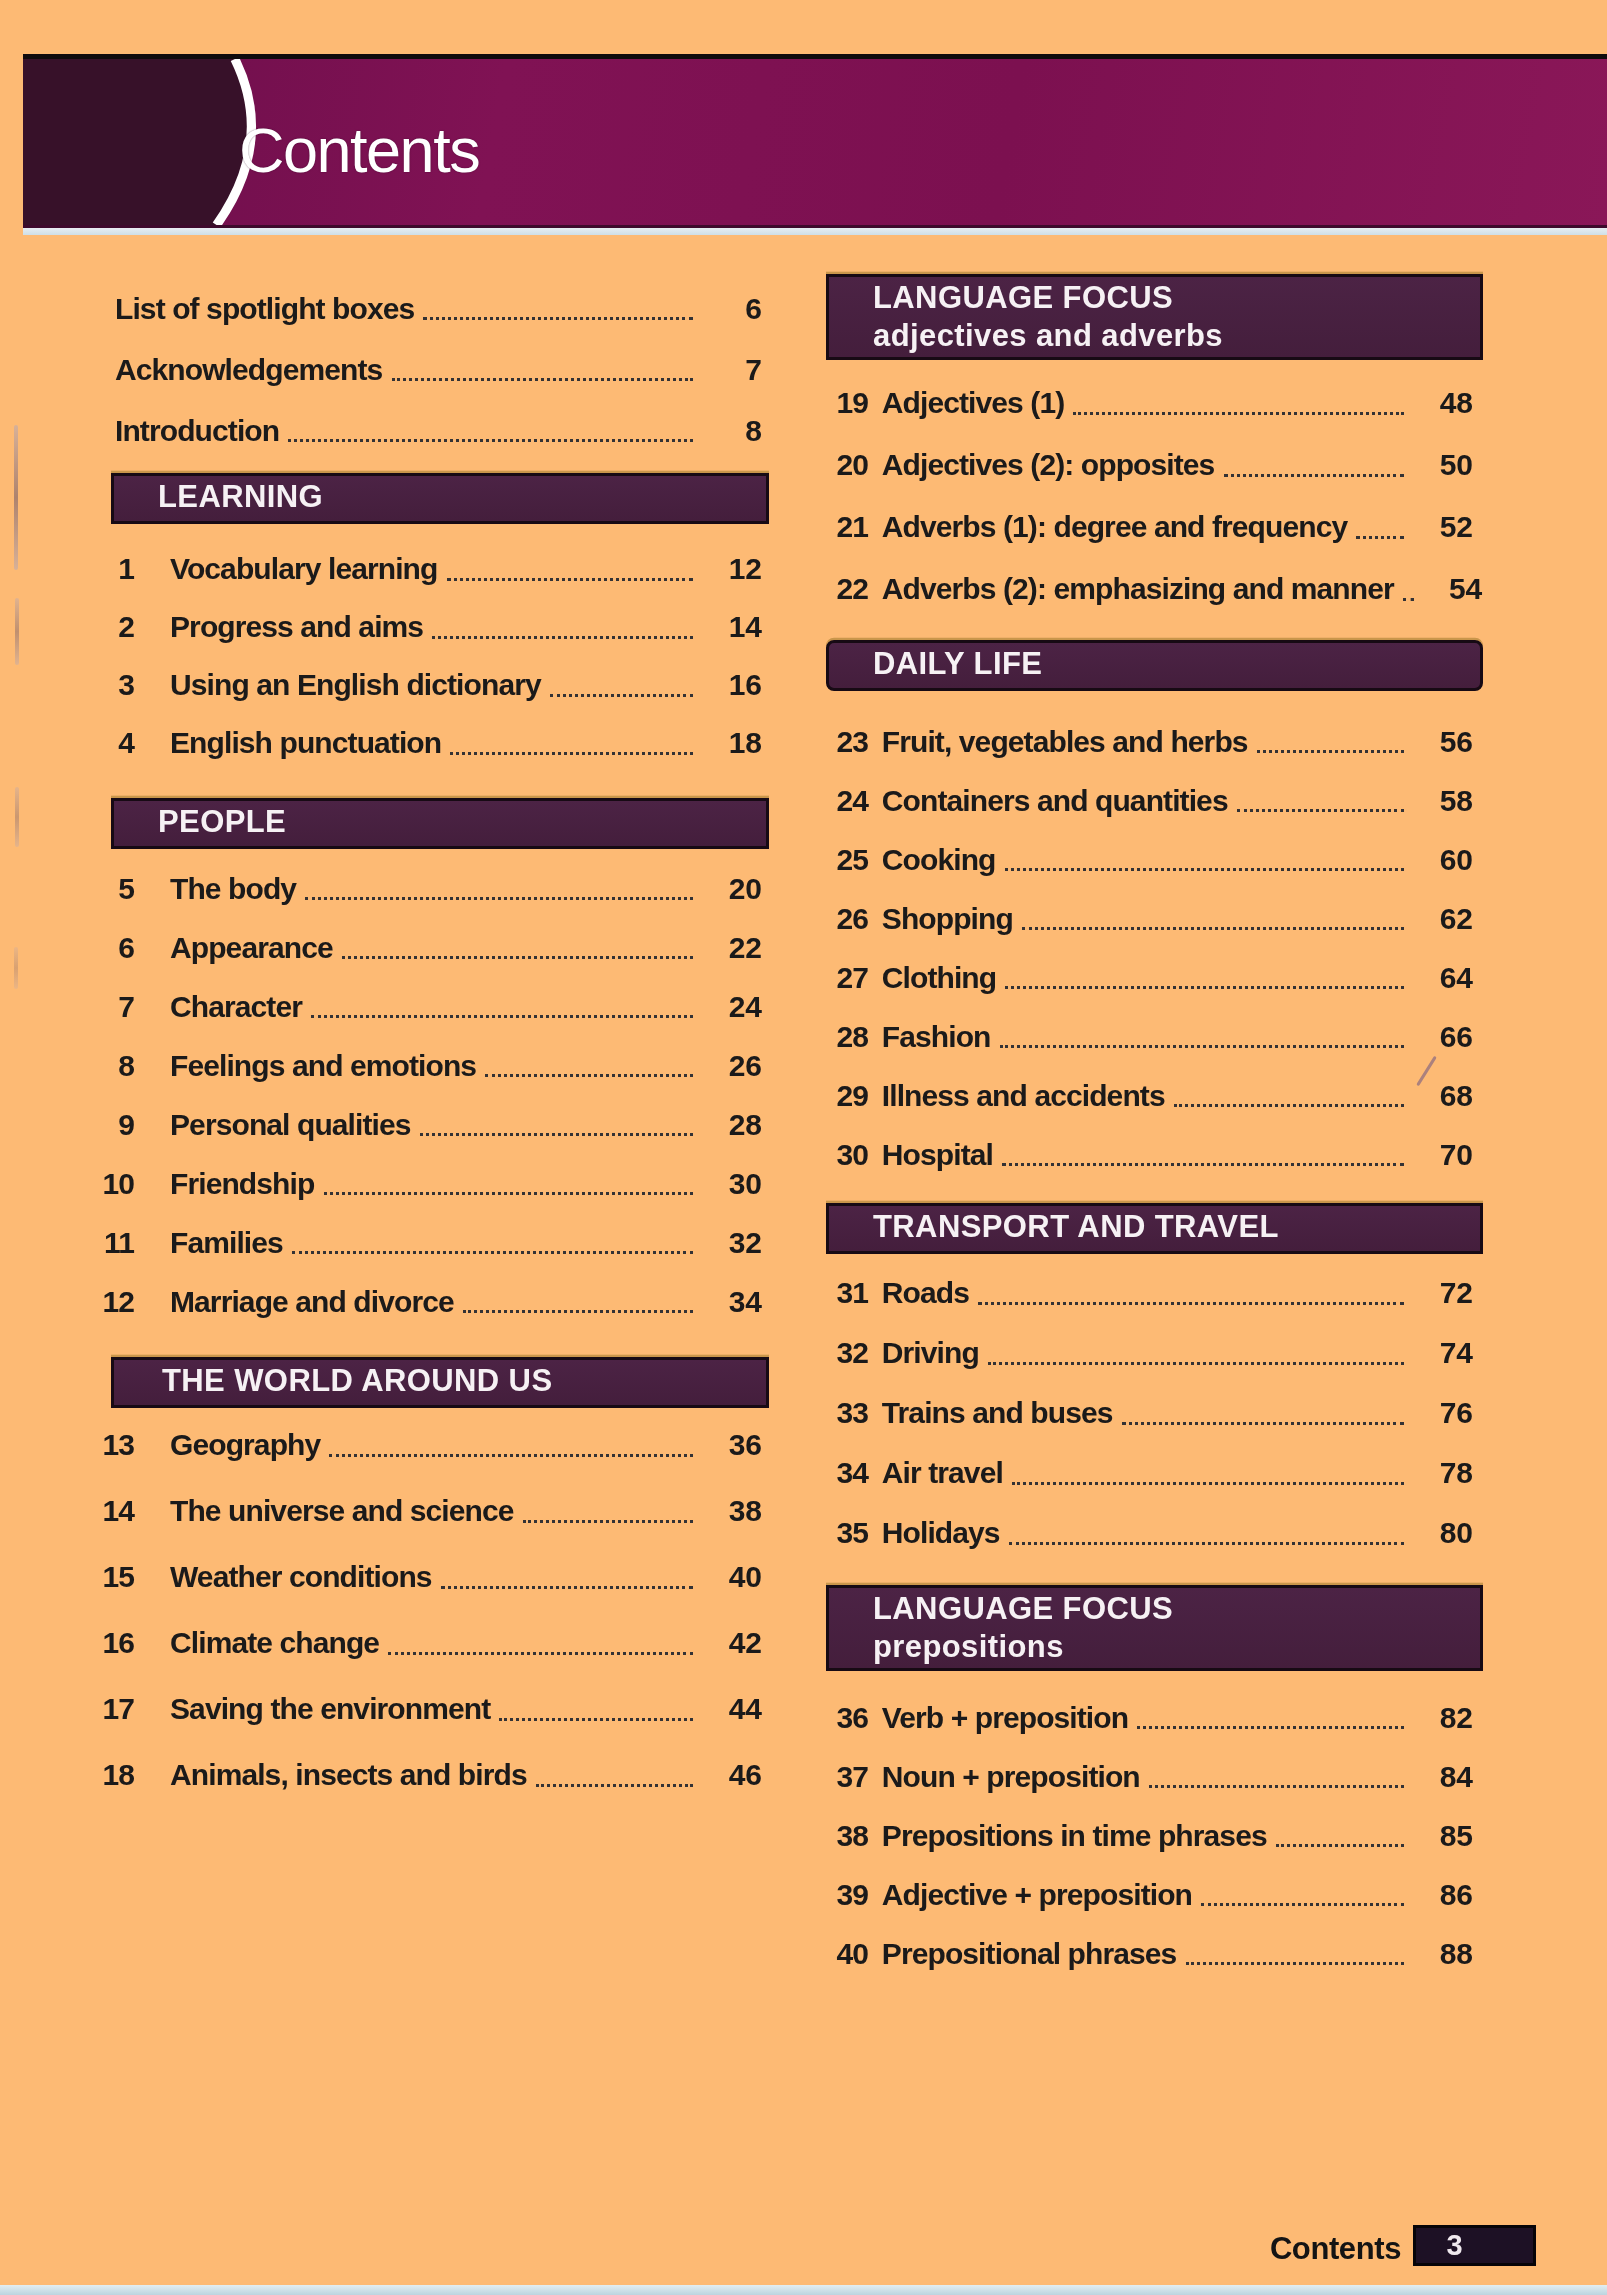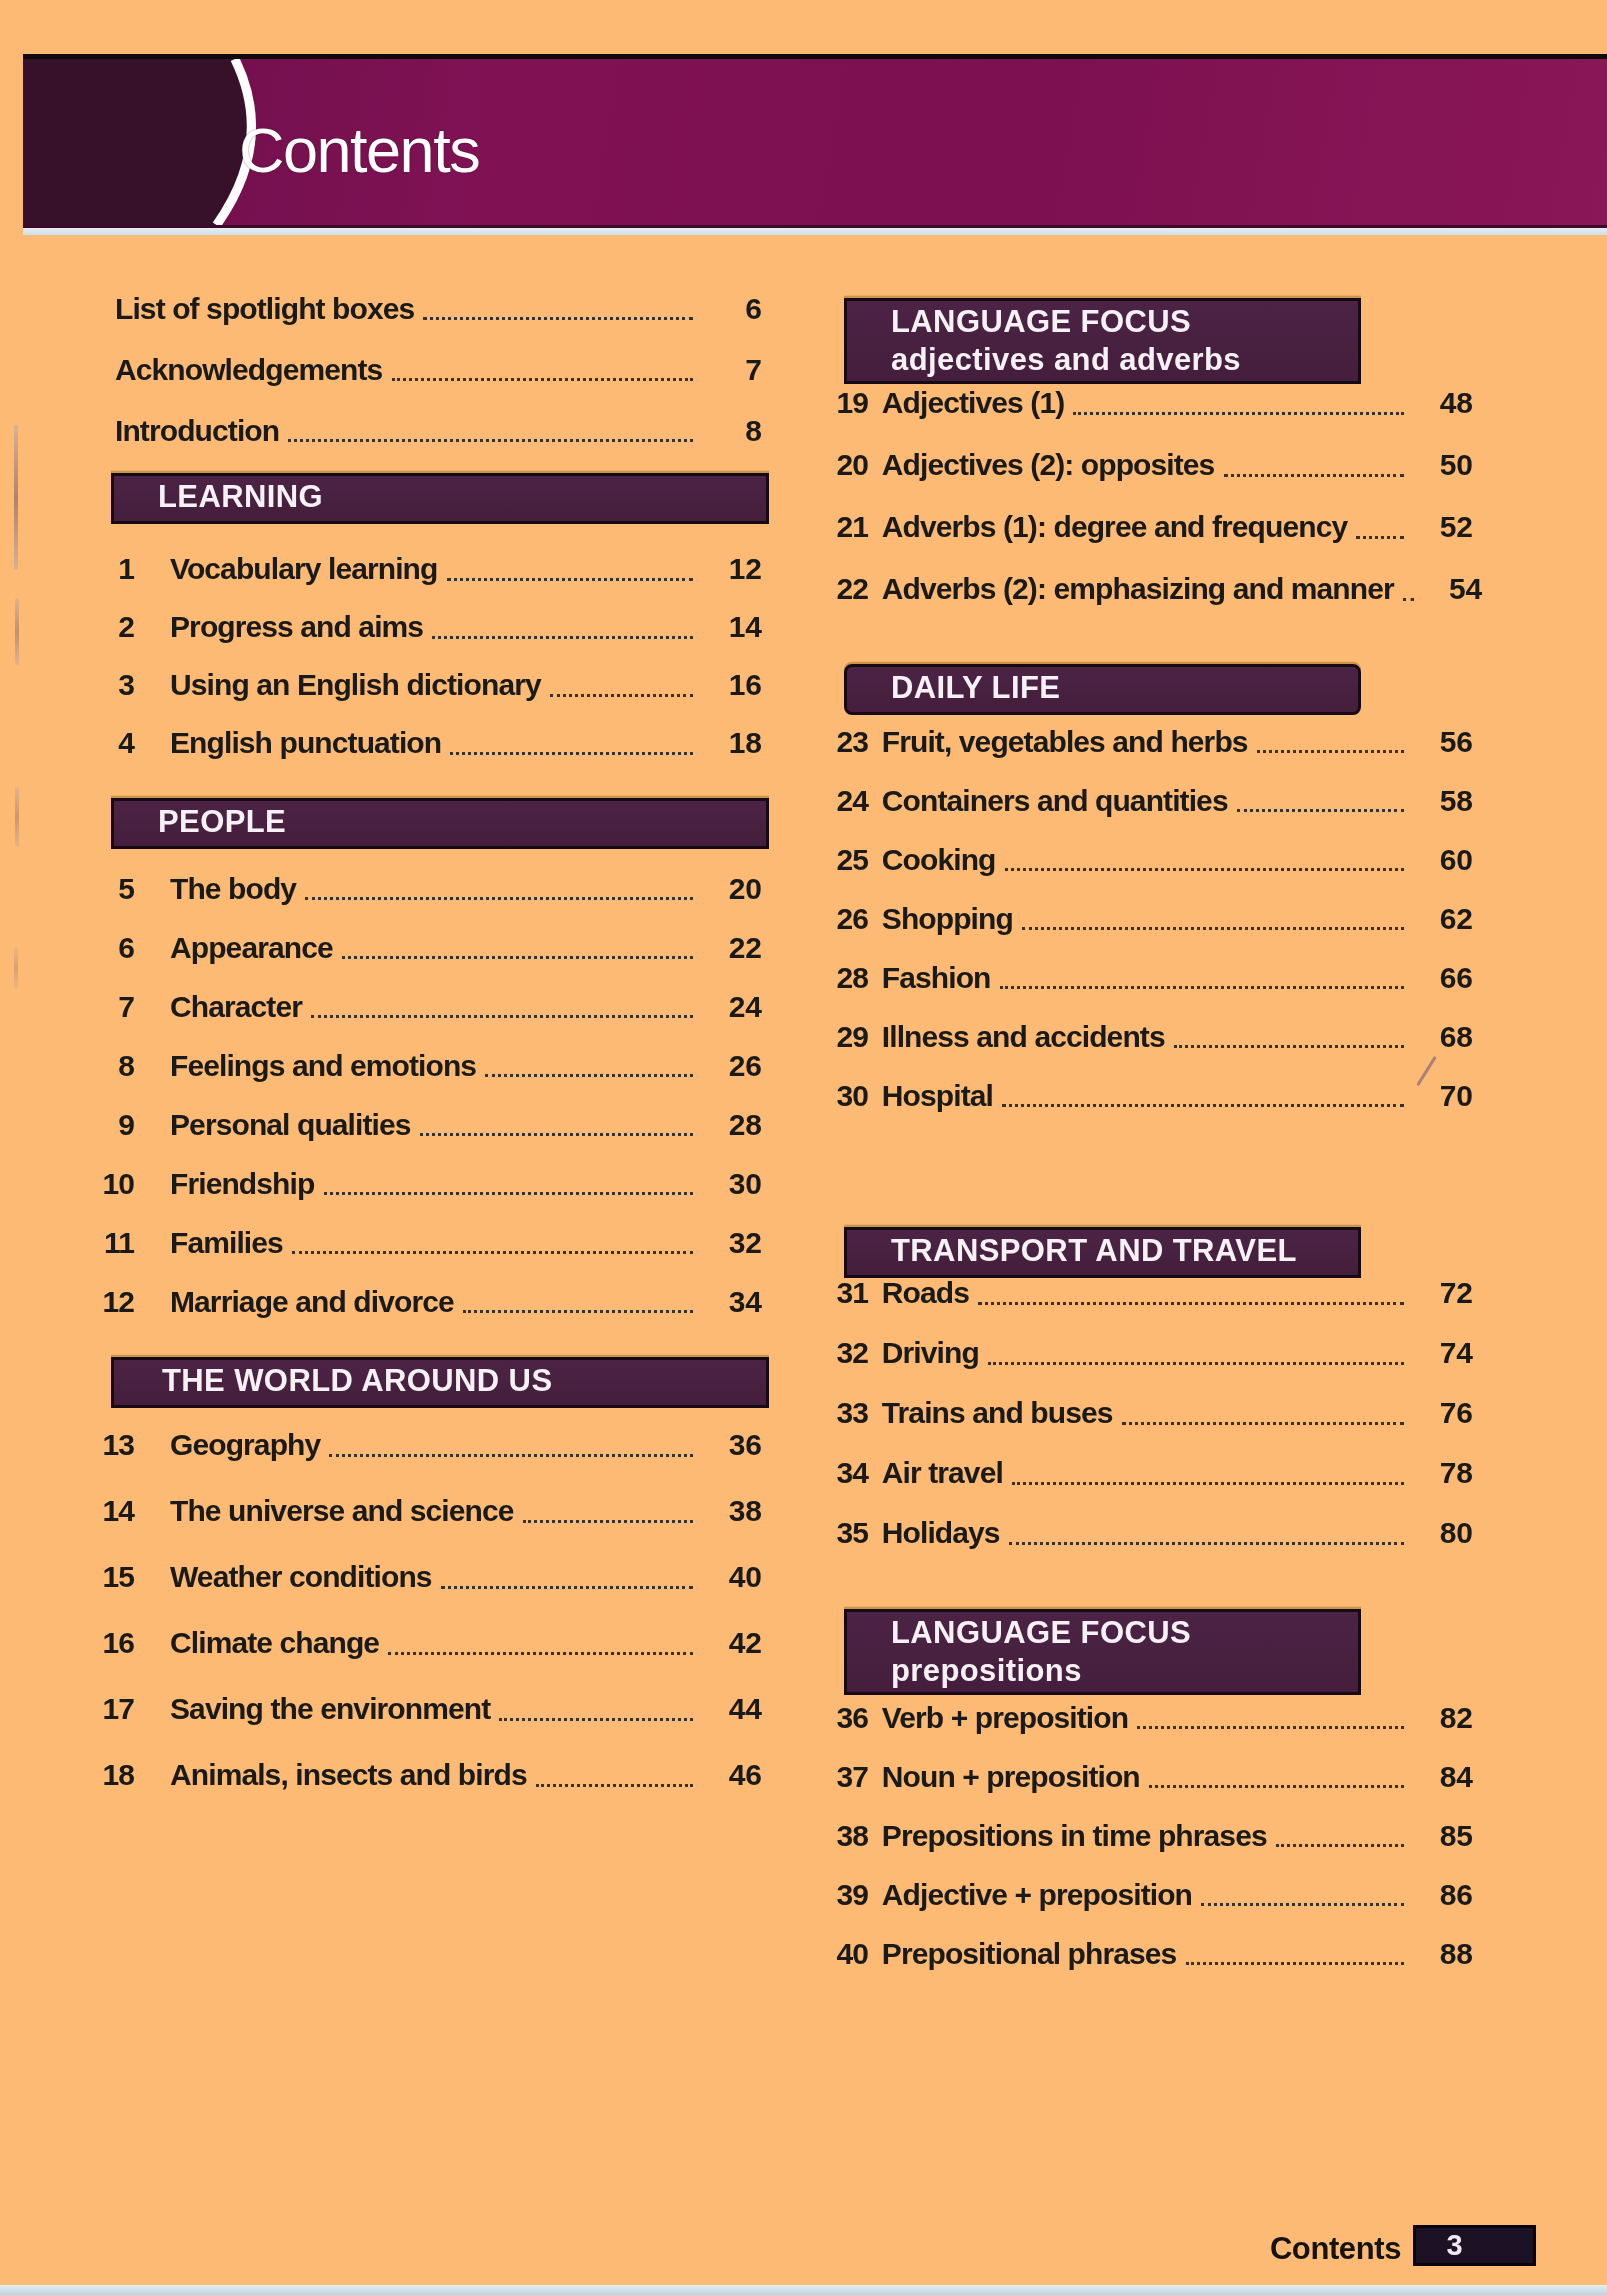--- a/index.html
+++ b/index.html
@@ -34,21 +34,21 @@
   .rc{left:826px;width:647px;}
 
   
   .secbox{
     position:absolute;background:linear-gradient(to bottom,#4c2345,#441e3c);
     border:3.8px solid #170a14;color:#f6f1f4;font-weight:bold;
     padding-left:44px;letter-spacing:0.4px;font-size:31px;
     box-shadow:0 -2.3px 0 rgba(158,120,42,.55);
   }
   .secbox.lcb{left:111px;width:658px;}
-  .secbox.rcb{left:844px;width:517px;margin-top:24px;}
+  .secbox.rcb{left:826px;width:657px;}
   .secbox.single{height:51px;line-height:42px;}
   .secbox.double{height:86px;padding-top:2.3px;}
   .secbox.double .line{line-height:38px;}
 
   
   .row{display:flex;align-items:center;color:#1b1a1a;font-weight:bold;
        font-size:30px;letter-spacing:-0.9px;}
   .row .num{width:55px;text-align:right;flex:none;}
   .rc .row .num{width:42px;}
   .row .title{margin-left:36px;white-space:nowrap;flex:none;}
@@ -323,20 +323,26 @@
         <span class="dots"></span>
         <span class="pg">60</span>
       </div>
       <div class="row">
         <span class="num">26</span>
         <span class="title">Shopping</span>
         <span class="dots"></span>
         <span class="pg">62</span>
       </div>
       <div class="row">
+        <span class="num">27</span>
+        <span class="title">Clothing</span>
+        <span class="dots"></span>
+        <span class="pg">64</span>
+      </div>
+      <div class="row">
         <span class="num">28</span>
         <span class="title">Fashion</span>
         <span class="dots"></span>
         <span class="pg">66</span>
       </div>
       <div class="row">
         <span class="num">29</span>
         <span class="title">Illness and accidents</span>
         <span class="dots"></span>
         <span class="pg">68</span>

